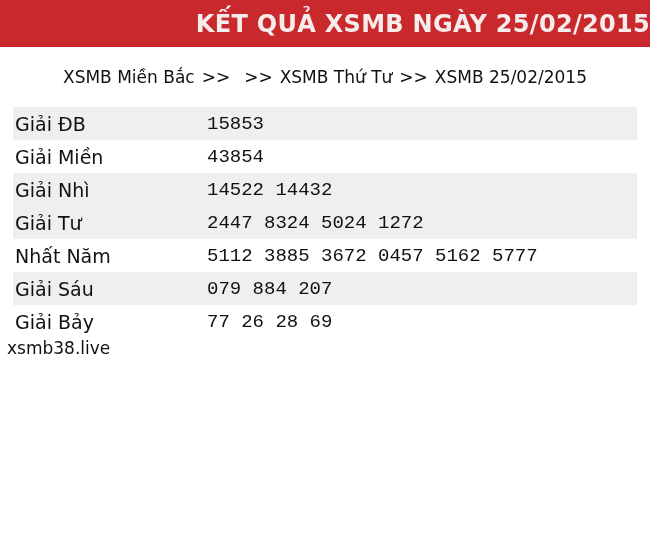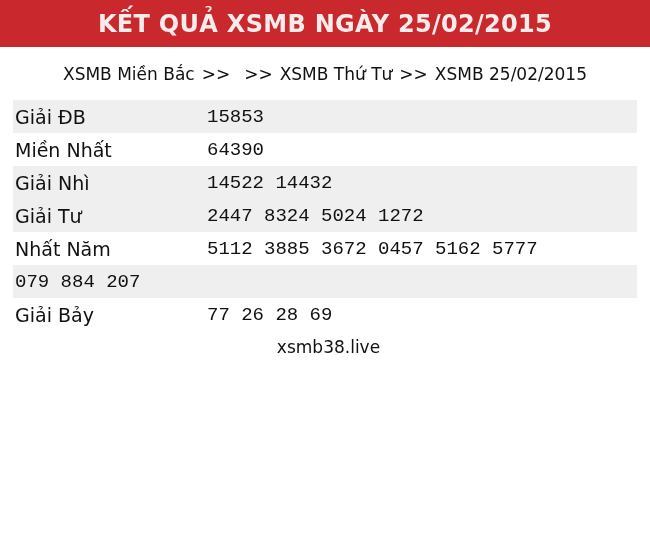--- a/index.html
+++ b/index.html
@@ -11,32 +11,32 @@
     background: #ffffff;
     font-family: "DejaVu Sans", "Liberation Sans", sans-serif;
     color: #111111;
     overflow: hidden;
   }
   .header-bar {
     height: 47px;
     background: #c9292c;
     display: flex;
     align-items: center;
-    justify-content: center;
+    justify-content: flex-end;
   }
   .header-bar h1 {
     margin: 0;
     font-size: 24px;
     font-weight: bold;
     color: #f6ecec;
     letter-spacing: 0.3px;
     white-space: nowrap;
   }
   .breadcrumb {
-    height: 53px;
+    height: 60px;
     display: flex;
     align-items: center;
     justify-content: center;
     font-size: 17px;
     white-space: nowrap;
   }
   .breadcrumb a {
     color: #111111;
     text-decoration: none;
     cursor: pointer;
@@ -60,22 +60,22 @@
   }
   .prize-label {
     width: 192px;
     flex-shrink: 0;
   }
   .prize-numbers {
     white-space: nowrap;
     font-family: Liberation Mono, monospace;
   }
   .footer {
-    margin-top: 6px;
-    text-align: center;
+    margin-top: 0;
+    text-align: left;
     font-size: 17px;
     padding-left: 7px;
   }
   .footer a {
     color: #111111;
     text-decoration: none;
     cursor: pointer;
   }
 </style>
 </head>
@@ -95,36 +95,37 @@
     <span class="sep">&gt;&gt;</span>
     <a>XSMB 25/02/2015</a>
   </nav>
 
   <div class="results">
     <div class="result-row alt">
       <span class="prize-label">Giải ĐB</span>
       <span class="prize-numbers">15853</span>
     </div>
     <div class="result-row">
-      <span class="prize-label">Miền Nhất</span>
-      <span class="prize-numbers">64390</span>
+      <span class="prize-label">Giải Miền</span>
+      <span class="prize-numbers">43854</span>
     </div>
     <div class="result-row alt">
       <span class="prize-label">Giải Nhì</span>
       <span class="prize-numbers">14522 14432</span>
     </div>
     <div class="result-row alt">
       <span class="prize-label">Giải Tư</span>
       <span class="prize-numbers">2447 8324 5024 1272</span>
     </div>
     <div class="result-row">
       <span class="prize-label">Nhất Năm</span>
       <span class="prize-numbers">5112 3885 3672 0457 5162 5777</span>
     </div>
     <div class="result-row alt">
+      <span class="prize-label">Giải Sáu</span>
       <span class="prize-numbers">079 884 207</span>
     </div>
     <div class="result-row">
       <span class="prize-label">Giải Bảy</span>
       <span class="prize-numbers">77 26 28 69</span>
     </div>
   </div>
 
   <div class="footer">
     <a>xsmb38.live</a>

